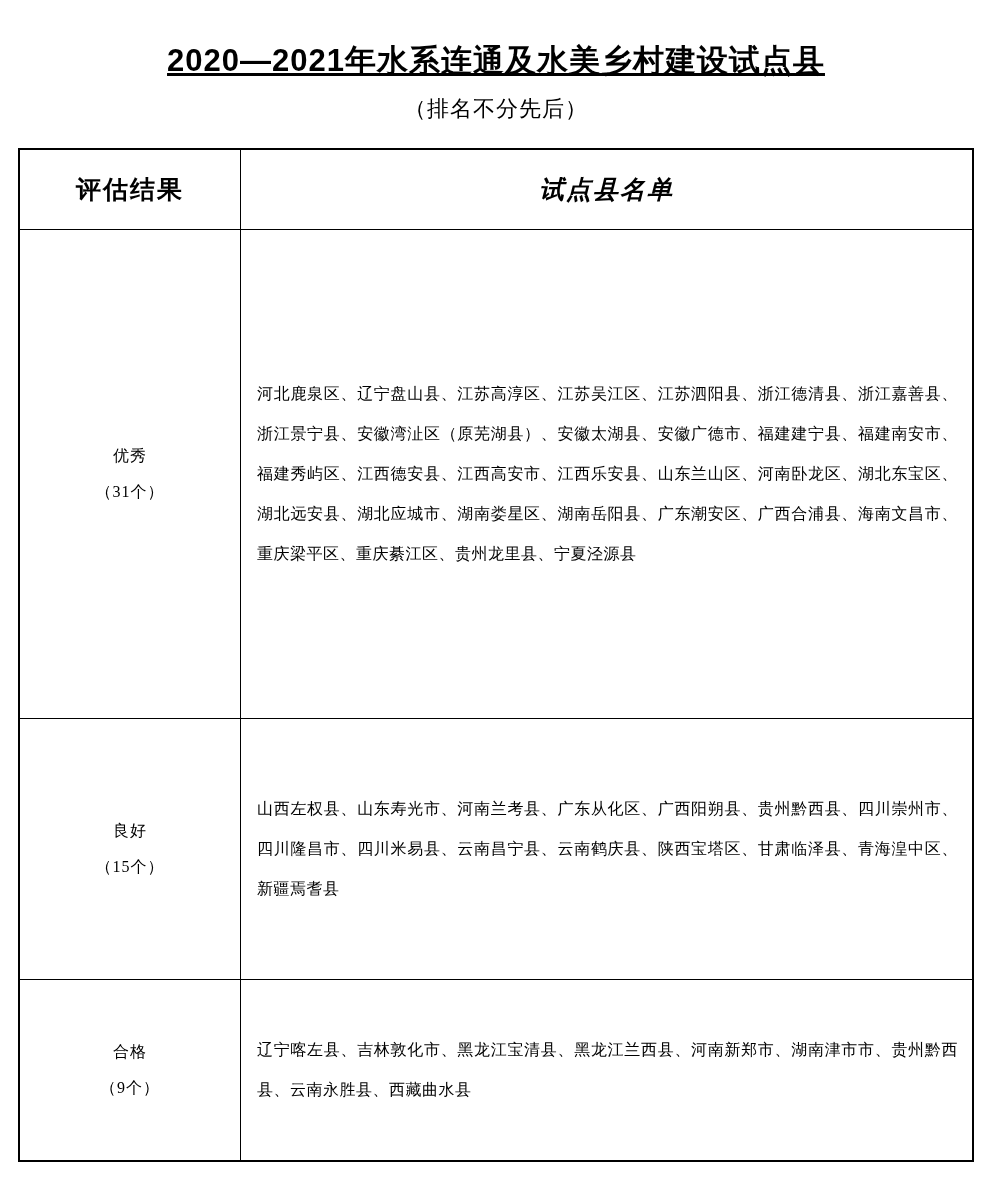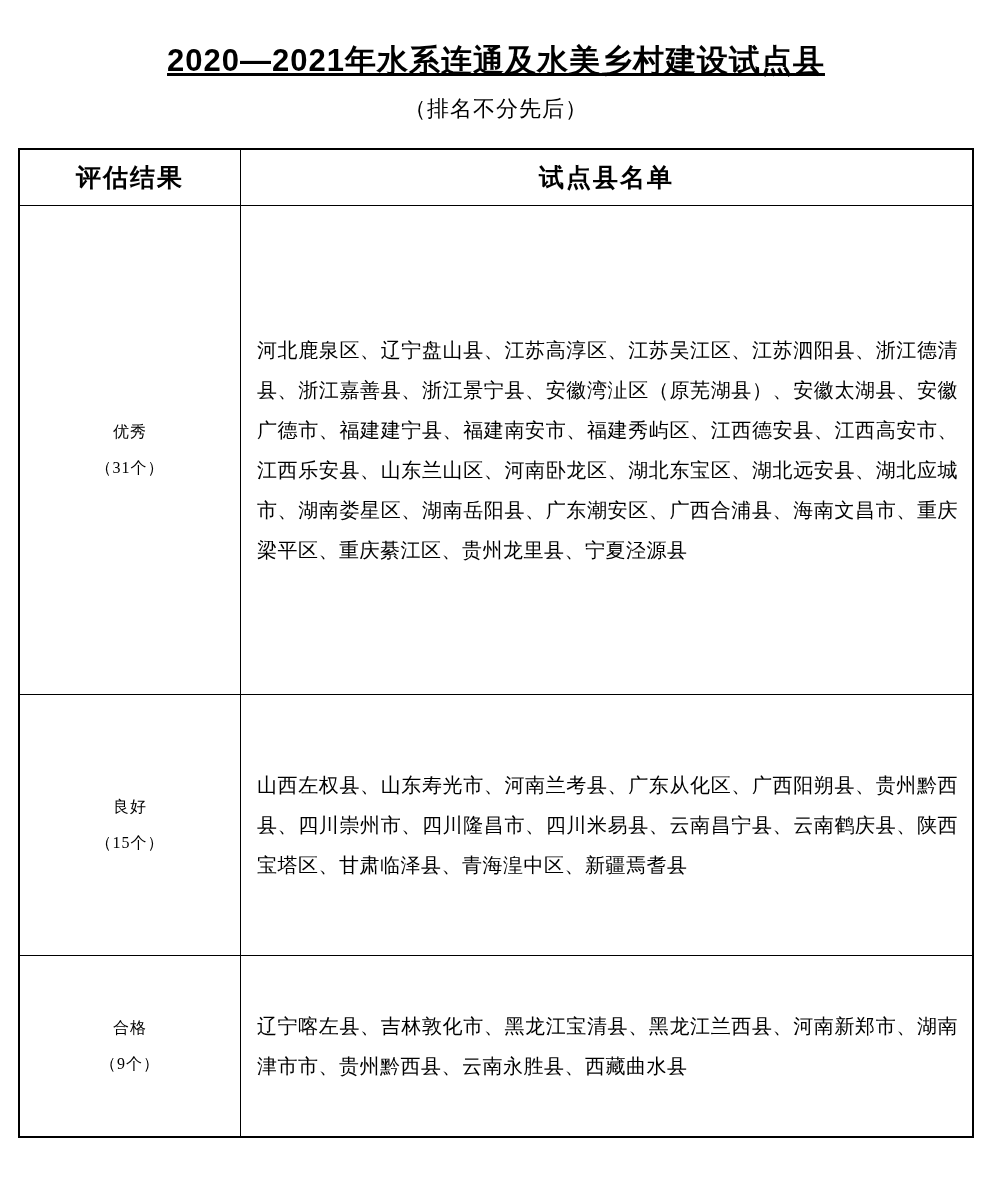--- a/index.html
+++ b/index.html
@@ -51,44 +51,45 @@
   table.result-table th,
   table.result-table td {
     border: 1.5px solid #000;
     vertical-align: middle;
   }
   th.col-result {
     width: 218px;
   }
   th.col-list {
     width: auto;
+    font-style: italic;
   }
   .th-text {
     font-family: "Liberation Sans", "DejaVu Sans", sans-serif;
     font-weight: bold;
     font-size: 25px;
     text-align: center;
-    padding: 10px 0;
+    padding: 22px 0;
     letter-spacing: 2px;
   }
   td.grade-cell {
     text-align: center;
     font-size: 16px;
     line-height: 36px;
     padding: 6px 0;
     letter-spacing: 1px;
   }
   td.grade-cell .grade-name {
     display: block;
   }
   td.grade-cell .grade-count {
     display: block;
   }
   td.list-cell {
-    font-size: 20px;
+    font-size: 16px;
     line-height: 40px;
     padding: 14px 14px 14px 16px;
     text-align: justify;
     text-justify: inter-ideograph;
     letter-spacing: 0.5px;
   }
   .row-excellent td { height: 460px; }
   .row-good td { height: 232px; }
   .row-pass td { height: 152px; }
 </style>

